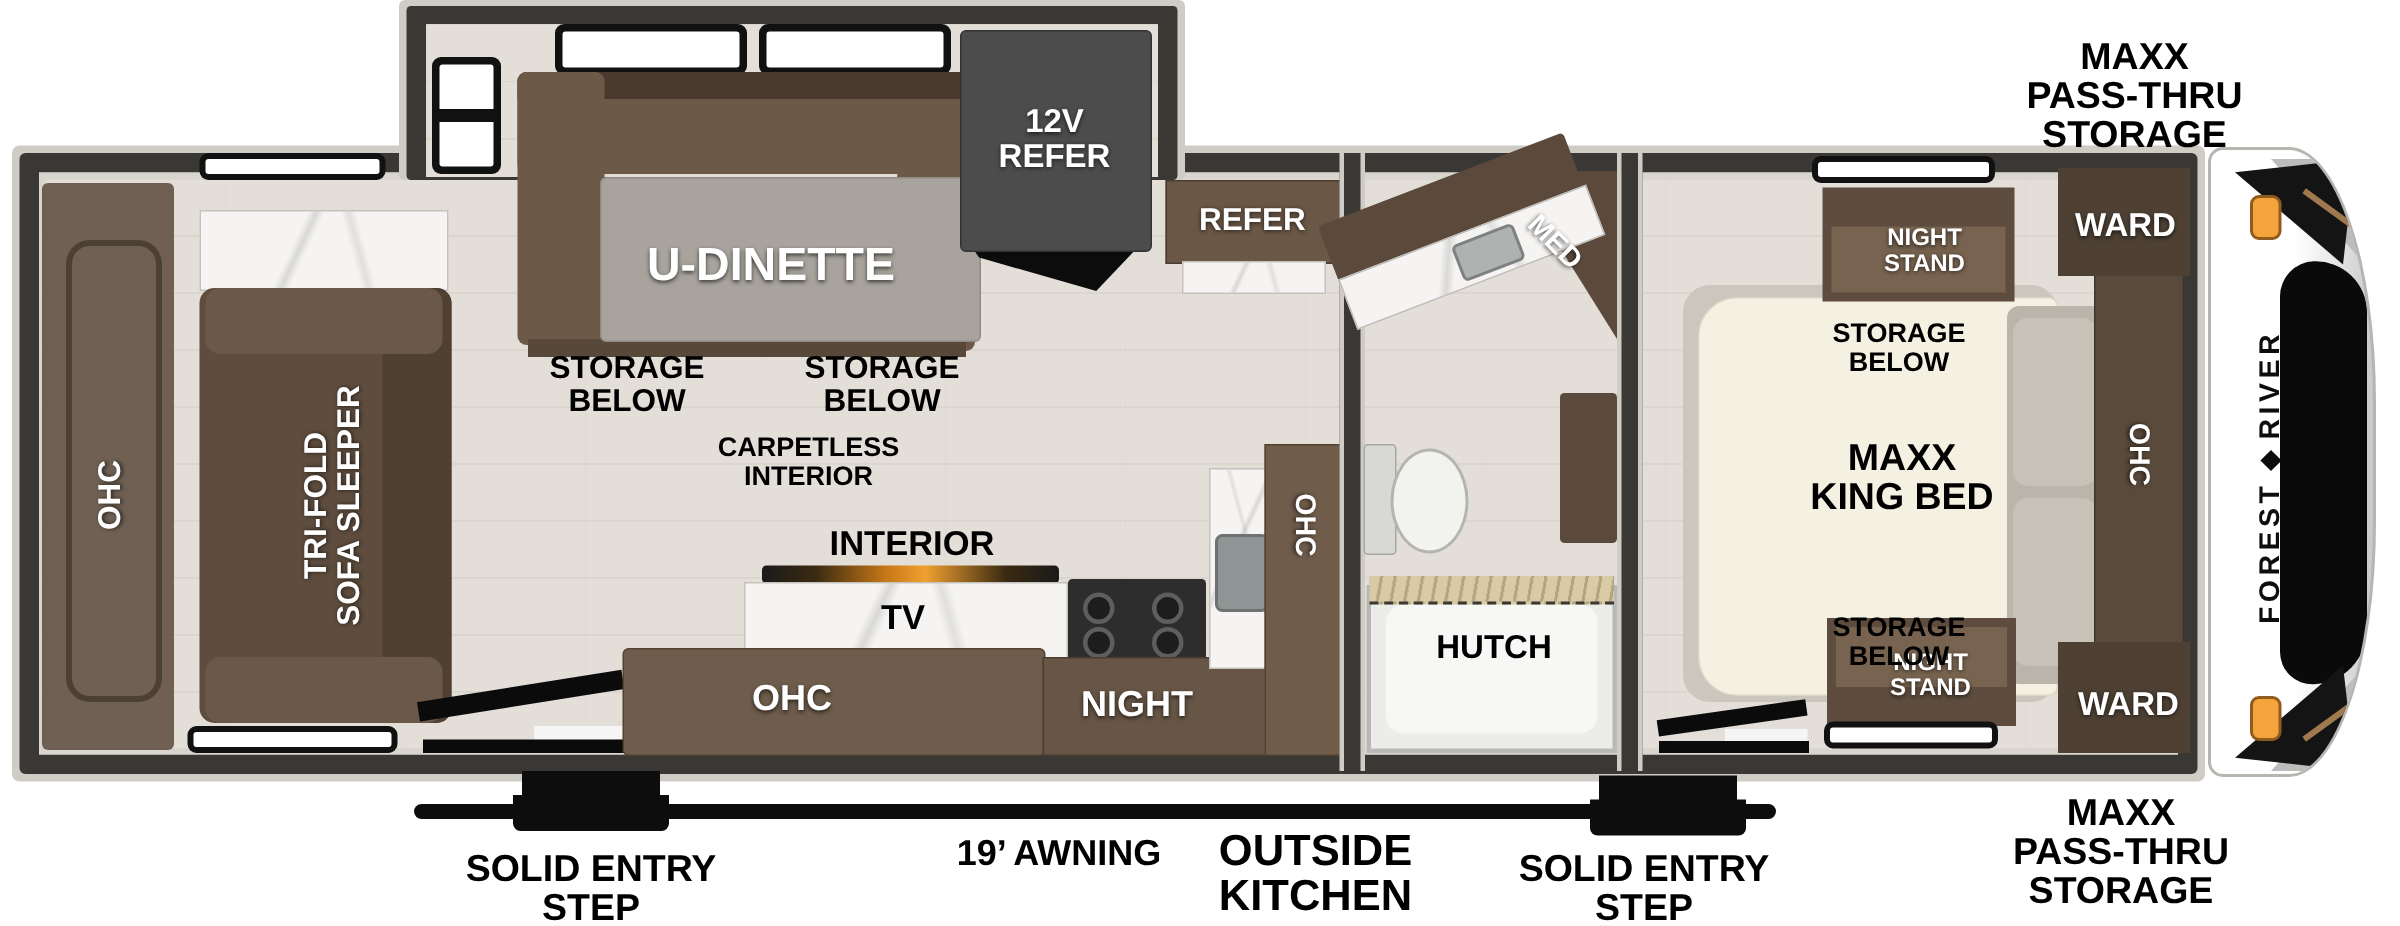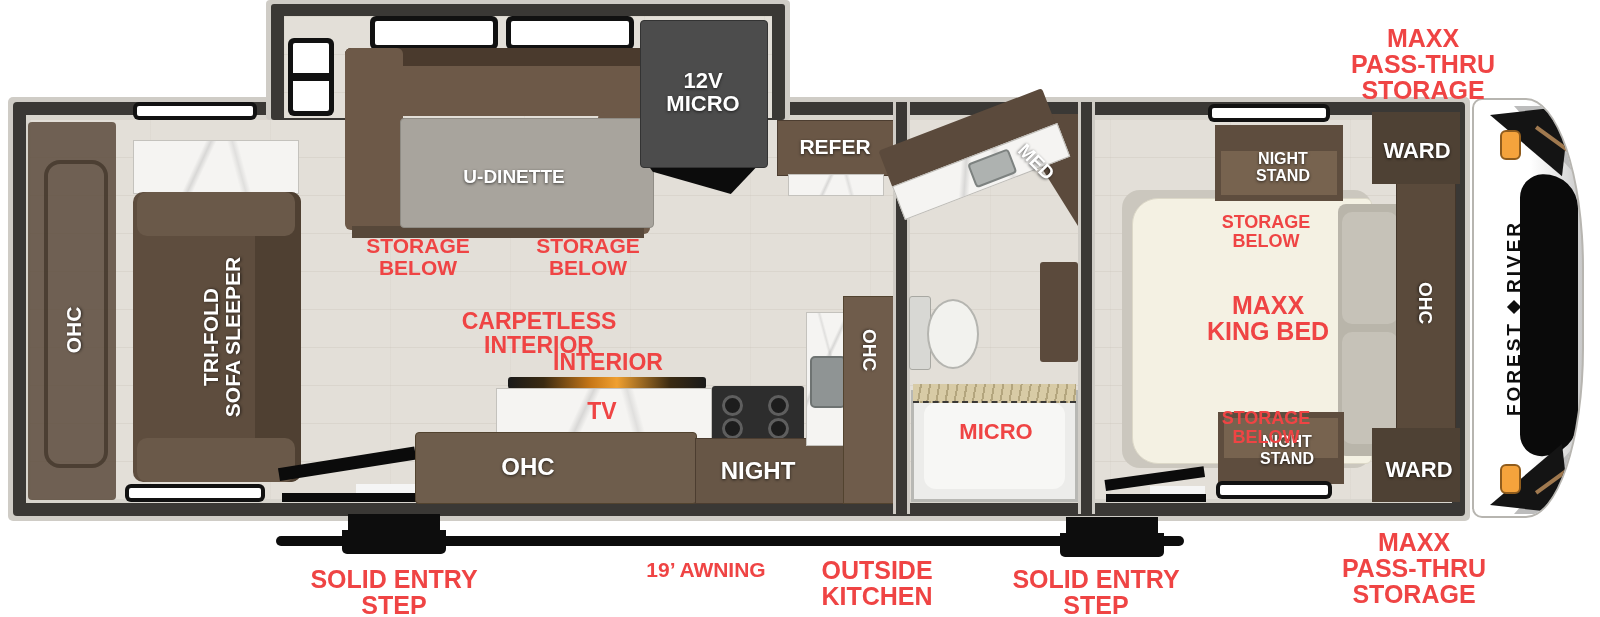--- a/index.html
+++ b/index.html
@@ -9,21 +9,21 @@
   .floor{background:#e3dfd8;
          background-image:repeating-linear-gradient(to bottom, rgba(140,128,110,0.10) 0 1px, rgba(0,0,0,0) 1px 38px),
                           repeating-linear-gradient(to right, rgba(140,128,110,0.05) 0 1px, rgba(0,0,0,0) 1px 120px);}
   .marble{background:#f5f4f2;
           background-image:linear-gradient(115deg, rgba(0,0,0,0) 38%, rgba(150,150,150,0.30) 41%, rgba(0,0,0,0) 44%),
                            linear-gradient(75deg, rgba(0,0,0,0) 60%, rgba(150,150,150,0.22) 63%, rgba(0,0,0,0) 66%);}
   .win{background:#111;border-radius:6px;}
   .win-in{position:absolute;inset:5px;background:#fff;border-radius:2px;}
   .plabel{position:absolute;transform:translate(-50%,-50%);text-align:center;white-space:pre-line;
           line-height:1.04;font-weight:700;width:max-content;}
-  .lb{color:#ef4444;}
+  .lb{color:#000000;}
   .lw{color:#ffffff;text-shadow:0 1px 3px rgba(0,0,0,0.65);}
   .r-90{transform:translate(-50%,-50%) rotate(-90deg);}
   .r90{transform:translate(-50%,-50%) rotate(90deg);}
   .r45{transform:translate(-50%,-50%) rotate(45deg);}
   .burner{position:absolute;width:15px;height:15px;border-radius:50%;background:#1d1d1d;border:3px solid #5e5e5e;}
 </style>
 </head>
 <body>
 
 <div id="stage">
@@ -46,26 +46,26 @@
     <div class="win-in" style="background:linear-gradient(#fff 0 44%, #111 44% 56%, #fff 56%);"></div>
   </div>
 
   <div class="abs" style="left:345px;top:48px;width:305px;height:68px;background:#6d5948;border-radius:6px;">
     <div class="abs" style="left:0;top:0;width:100%;height:18px;background:#4a3a2d;border-radius:6px 6px 0 0;"></div>
   </div>
   <div class="abs" style="left:345px;top:48px;width:58px;height:182px;background:#6d5948;border-radius:6px;"></div>
   <div class="abs" style="left:598px;top:112px;width:52px;height:122px;background:#6d5948;border-radius:6px;"></div>
   <div class="abs" style="left:352px;top:226px;width:292px;height:12px;background:#57483a;"></div>
   <div class="abs" style="left:400px;top:118px;width:252px;height:108px;background:#a8a49d;border-radius:4px;border:1px solid #8f8c85;"></div>
-  <div class="plabel lw" style="left:514px;top:177px;font-size:19px;">U-DINETTE</div>
+  <div class="plabel lw" style="left:514px;top:177px;font-size:31px;">U-DINETTE</div>
 
   <div class="abs" style="left:643px;top:158px;width:122px;height:36px;background:#0c0c0c;clip-path:polygon(0 0,100% 0,72% 100%,8% 38%);"></div>
   <div class="abs" style="left:640px;top:20px;width:126px;height:146px;background:#4c4c4c;border-radius:4px;border:1px solid #333;"></div>
   <div class="plabel lw" style="left:703px;top:93px;font-size:22px;">12V
-MICRO</div>
+REFER</div>
 
   <div class="abs" style="left:777px;top:120px;width:116px;height:54px;background:#6a5746;border:1px solid #4c3d30;"></div>
   <div class="abs marble" style="left:788px;top:174px;width:94px;height:20px;border:1px solid #c4c2bd;"></div>
   <div class="plabel lw" style="left:835px;top:147px;font-size:21px;">REFER</div>
 
   <div class="abs win" style="left:133px;top:102px;width:124px;height:18px;">
       <div class="win-in" style="inset:4px;"></div>
     </div>
   <div class="abs marble" style="left:133px;top:140px;width:164px;height:52px;border:1px solid #c4c2bd;"></div>
   <div class="abs" style="left:133px;top:192px;width:168px;height:290px;background:#5e4d3e;border-radius:10px;">
@@ -80,21 +80,21 @@
   </div>
   <div class="plabel lw r-90" style="left:74px;top:330px;font-size:21px;">OHC</div>
   <div class="abs win" style="left:125px;top:484px;width:140px;height:18px;">
       <div class="win-in" style="inset:4px;"></div>
     </div>
 
   <div class="abs" style="left:356px;top:484px;width:60px;height:9px;background:#f5f5f5;"></div>
   <div class="abs" style="left:280px;top:468px;width:138px;height:13px;background:#0b0b0b;transform:rotate(-9deg);transform-origin:left bottom;"></div>
   <div class="abs" style="left:282px;top:493px;width:136px;height:9px;background:#0b0b0b;"></div>
 
-  <div class="plabel lb" style="left:539px;top:334px;font-size:23px;">CARPETLESS
+  <div class="plabel lb" style="left:539px;top:308px;font-size:18px;">CARPETLESS
 INTERIOR</div>
   <div class="plabel lb" style="left:608px;top:363px;font-size:23px;">INTERIOR</div>
   <div class="abs" style="left:508px;top:377px;width:198px;height:12px;border-radius:3px;background:linear-gradient(90deg,#1a1a1a,#3a2a12 18%,#c87818 42%,#f0a030 55%,#3a2a12 82%,#1a1a1a);"></div>
   <div class="abs marble" style="left:496px;top:388px;width:214px;height:50px;border:1px solid #c4c2bd;"></div>
   <div class="plabel lb" style="left:602px;top:412px;font-size:23px;">TV</div>
   <div class="abs" style="left:415px;top:432px;width:280px;height:70px;background:#6e5d4c;border-radius:4px;border:1px solid #52born;border:1px solid #52432f;"></div>
   <div class="plabel lw" style="left:528px;top:467px;font-size:24px;">OHC</div>
   <div class="abs" style="left:712px;top:386px;width:92px;height:56px;background:#2d2d2d;border-radius:3px;">
     <div class="burner" style="left:10px;top:9px;"></div>
     <div class="burner" style="left:56px;top:9px;"></div>
@@ -124,21 +124,21 @@
     <div class="abs" style="left:78px;top:50px;width:40px;height:22px;background:#aeb2b0;border-radius:4px;border:2px solid #7d8280;"></div>
   </div>
   <div class="plabel lw r45" style="left:1036px;top:162px;font-size:19px;">MED</div>
   <div class="abs" style="left:909px;top:296px;width:20px;height:72px;background:#d8d8d4;border:1px solid #a8a8a2;border-radius:3px;"></div>
   <div class="abs" style="left:927px;top:299px;width:48px;height:66px;background:#f2f2ee;border:2px solid #b5b5b0;border-radius:50%;"></div>
   <div class="abs" style="left:1040px;top:262px;width:38px;height:100px;background:#5b4a3c;border-radius:3px;"></div>
   <div class="abs" style="left:911px;top:390px;width:167px;height:112px;background:#ececea;border:3px solid #b8b8b4;box-sizing:border-box;">
     <div class="abs" style="inset:10px;background:#f7f7f5;border-radius:12px;"></div>
   </div>
   <div class="abs" style="left:913px;top:384px;width:163px;height:17px;background:repeating-linear-gradient(100deg,#d8cba6 0 7px,#b3a57e 7px 9px);border-bottom:2px dashed #3a3835;"></div>
-  <div class="plabel lb" style="left:996px;top:432px;font-size:22px;">MICRO</div>
+  <div class="plabel lb" style="left:996px;top:432px;font-size:22px;">HUTCH</div>
 
   <div class="abs" style="left:1122px;top:190px;width:250px;height:278px;background:#cbc7be;border-radius:18px;"></div>
   <div class="abs" style="left:1132px;top:198px;width:238px;height:264px;background:#f4f1e3;border:1px solid #dcd8c8;border-radius:26px 6px 6px 26px;"></div>
   <div class="abs" style="left:1338px;top:204px;width:66px;height:252px;background:#b9b5aa;border-radius:8px;">
     <div class="abs" style="left:4px;top:8px;width:56px;height:112px;background:#c6c2b8;border-radius:10px;"></div>
     <div class="abs" style="left:4px;top:128px;width:56px;height:112px;background:#c6c2b8;border-radius:10px;"></div>
   </div>
   <div class="abs" style="left:1396px;top:172px;width:58px;height:272px;background:#5a4a3b;border:1px solid #42352a;"></div>
   <div class="plabel lw r90" style="left:1425px;top:303px;font-size:19px;">OHC</div>
 
@@ -192,22 +192,22 @@
   </div>
 
   <div class="abs" style="left:348px;top:514px;width:92px;height:18px;background:#0d0d0d;"></div>
   <div class="abs" style="left:342px;top:530px;width:104px;height:24px;background:#0d0d0d;border-radius:0 0 5px 5px;"></div>
   <div class="abs" style="left:1066px;top:517px;width:92px;height:18px;background:#0d0d0d;"></div>
   <div class="abs" style="left:1060px;top:533px;width:104px;height:24px;background:#0d0d0d;border-radius:0 0 5px 5px;"></div>
   <div class="abs" style="left:276px;top:536px;width:908px;height:10px;background:#0d0d0d;border-radius:5px;"></div>
 
   <div class="plabel lb" style="left:394px;top:592px;font-size:25px;">SOLID ENTRY
 STEP</div>
-  <div class="plabel lb" style="left:706px;top:570px;font-size:21px;">19’ AWNING</div>
-  <div class="plabel lb" style="left:877px;top:583px;font-size:25px;">OUTSIDE
+  <div class="plabel lb" style="left:706px;top:570px;font-size:24px;">19’ AWNING</div>
+  <div class="plabel lb" style="left:877px;top:583px;font-size:29px;">OUTSIDE
 KITCHEN</div>
   <div class="plabel lb" style="left:1096px;top:592px;font-size:25px;">SOLID ENTRY
 STEP</div>
   <div class="plabel lb" style="left:1423px;top:64px;font-size:25px;">MAXX
 PASS-THRU
 STORAGE</div>
   <div class="plabel lb" style="left:1414px;top:568px;font-size:25px;">MAXX
 PASS-THRU
 STORAGE</div>
 

